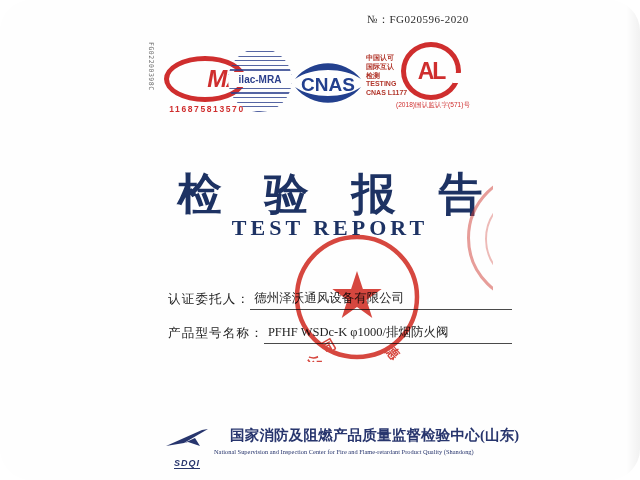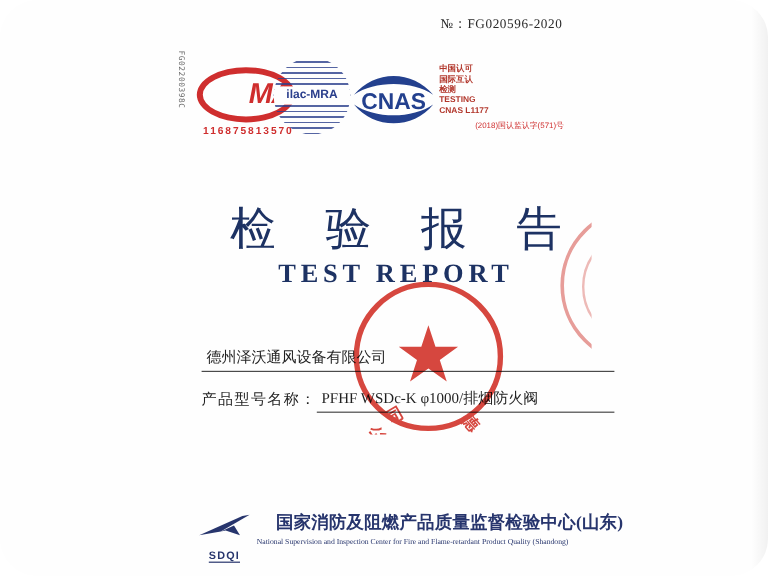--- a/index.html
+++ b/index.html
@@ -37,22 +37,22 @@
 
   .cal{position:absolute;left:401px;top:42px;width:60px;height:58px;border:5px solid #cf2e2e;
         border-radius:50%;box-sizing:border-box;display:flex;align-items:center;justify-content:center;}
   .cal-gap{position:absolute;right:-6px;top:26px;width:9px;height:10px;background:#fefefe;}
   .cal-letters{font-family:"Liberation Sans",sans-serif;font-weight:bold;font-size:23px;color:#cf2e2e;
         letter-spacing:-2px;line-height:1;}
   .cal-caption{position:absolute;left:388px;top:101px;width:90px;text-align:center;font-size:6.6px;
         color:#cf2e2e;font-family:"Liberation Sans",sans-serif;white-space:nowrap;}
 
   
-  .title-zh{position:absolute;left:140px;top:165px;width:380px;text-align:center;font-size:38px;
-        font-weight:normal;color:#1d3263;letter-spacing:16px;text-indent:16px;
+  .title-zh{position:absolute;left:140px;top:165px;width:380px;text-align:center;font-size:44px;
+        font-weight:bold;color:#1d3263;letter-spacing:16px;text-indent:16px;
         font-family:"Liberation Serif",serif;}
   .title-en{position:absolute;left:140px;top:215px;width:380px;text-align:center;font-size:22px;
         font-weight:bold;color:#1d3263;letter-spacing:4px;font-family:"Liberation Serif",serif;}
 
   
   .edge-stamp{position:absolute;left:461px;top:178px;width:32px;height:120px;overflow:hidden;}
   .edge-stamp .arc1{position:absolute;left:6px;top:-6px;width:132px;height:132px;border-radius:50%;
         border:3px solid rgba(207,60,52,.5);box-sizing:border-box;}
   .edge-stamp .arc2{position:absolute;left:24px;top:14px;width:94px;height:94px;border-radius:50%;
         border:2px solid rgba(207,60,52,.35);box-sizing:border-box;}
@@ -67,21 +67,21 @@
   .row2{top:324px;align-items:flex-end;}
   .row3{top:354px;}
 
   
   .seal{position:absolute;left:292px;top:232px;width:130px;height:130px;opacity:.92;
         mix-blend-mode:multiply;}
 
   
   .footer{position:absolute;left:150px;top:422px;width:370px;}
   .footer-logo{position:absolute;left:14px;top:6px;width:46px;text-align:center;}
-  .footer-logo .sdqi-text{font-family:"Liberation Sans",sans-serif;font-weight:bold;
+  .footer-logo .sdqi-text{font-family:"Liberation Sans",sans-serif;font-style:italic;font-weight:bold;
         font-size:9px;color:#27356d;letter-spacing:1px;border-bottom:1px solid #27356d;display:inline-block;line-height:1;}
   .org-zh{position:absolute;left:64px;top:4px;font-size:14.5px;font-weight:bold;color:#27356d;
         letter-spacing:.2px;white-space:nowrap;padding-left:16px;}
   .org-en{position:absolute;left:64px;top:26px;font-size:6.4px;color:#27356d;white-space:nowrap;
         font-family:"Liberation Serif",serif;}
 </style>
 </head>
 <body>
 
 <div id="page">
@@ -111,31 +111,36 @@
   </svg>
 
   <div class="cert-lines">
     <div>中国认可</div>
     <div>国际互认</div>
     <div>检测</div>
     <div>TESTING</div>
     <div>CNAS L1177</div>
   </div>
 
+  <div class="cal">
+    <span class="cal-letters">AL</span>
+    <span class="cal-gap"></span>
+  </div>
   <div class="cal-caption">(2018)国认监认字(571)号</div>
 
   <div class="title-zh">检 验 报 告</div>
   <div class="title-en">TEST REPORT</div>
 
   <div class="edge-stamp">
     <div class="arc1"></div>
     <div class="arc2"></div>
   </div>
 
   <div class="form-row row1">
+    <span class="form-label">认证委托人：</span>
     <span class="form-value">德州泽沃通风设备有限公司</span>
   </div>
   <div class="form-row row2">
     <span class="form-label">产品型号名称：</span>
     <span class="form-value">PFHF WSDc-K φ1000/排烟防火阀</span>
   </div>
 
   <svg class="seal" viewBox="0 0 130 130">
     <defs>
       <path id="sealTextPath" d="M65,110 A45,45 0 1 1 64.9,110"></path>

